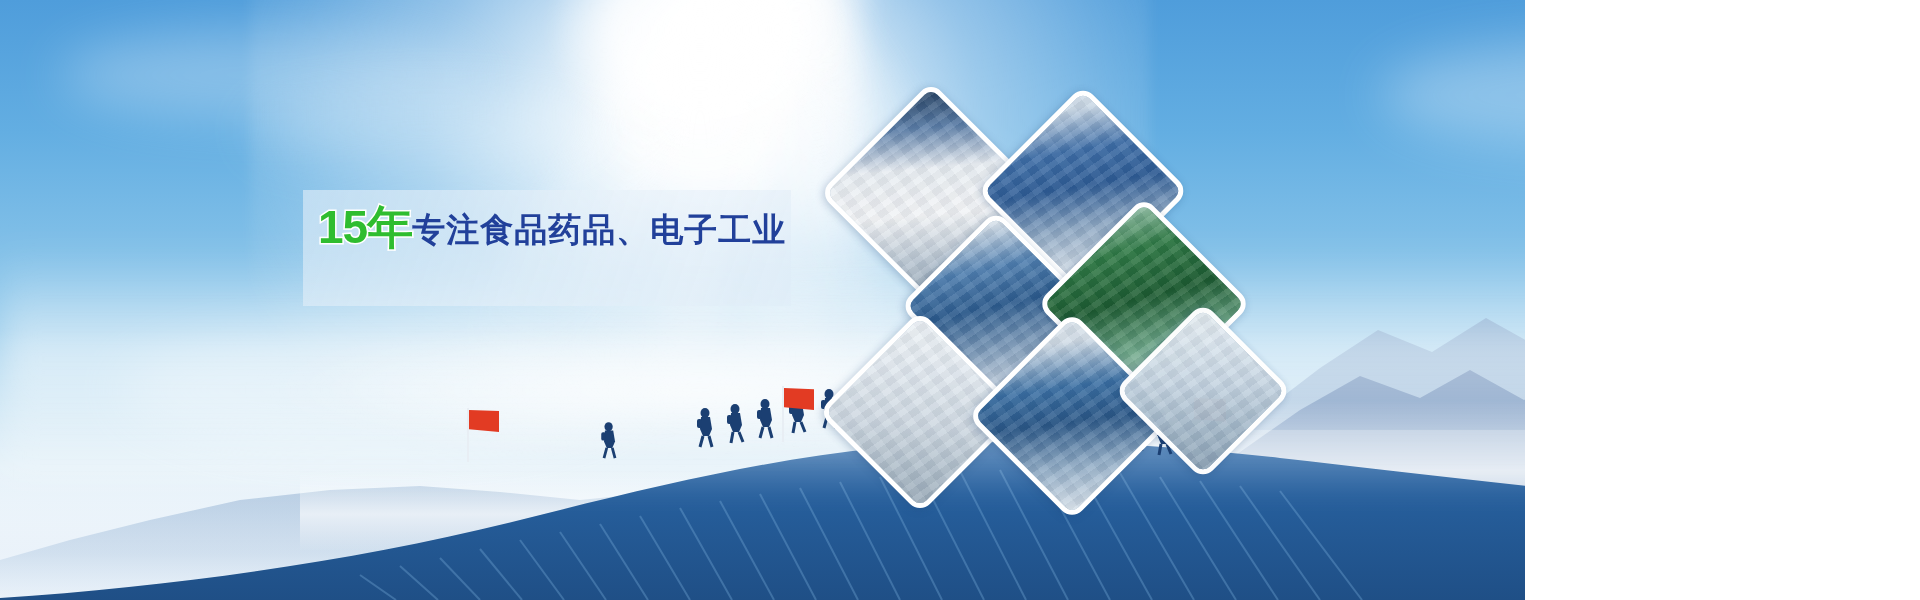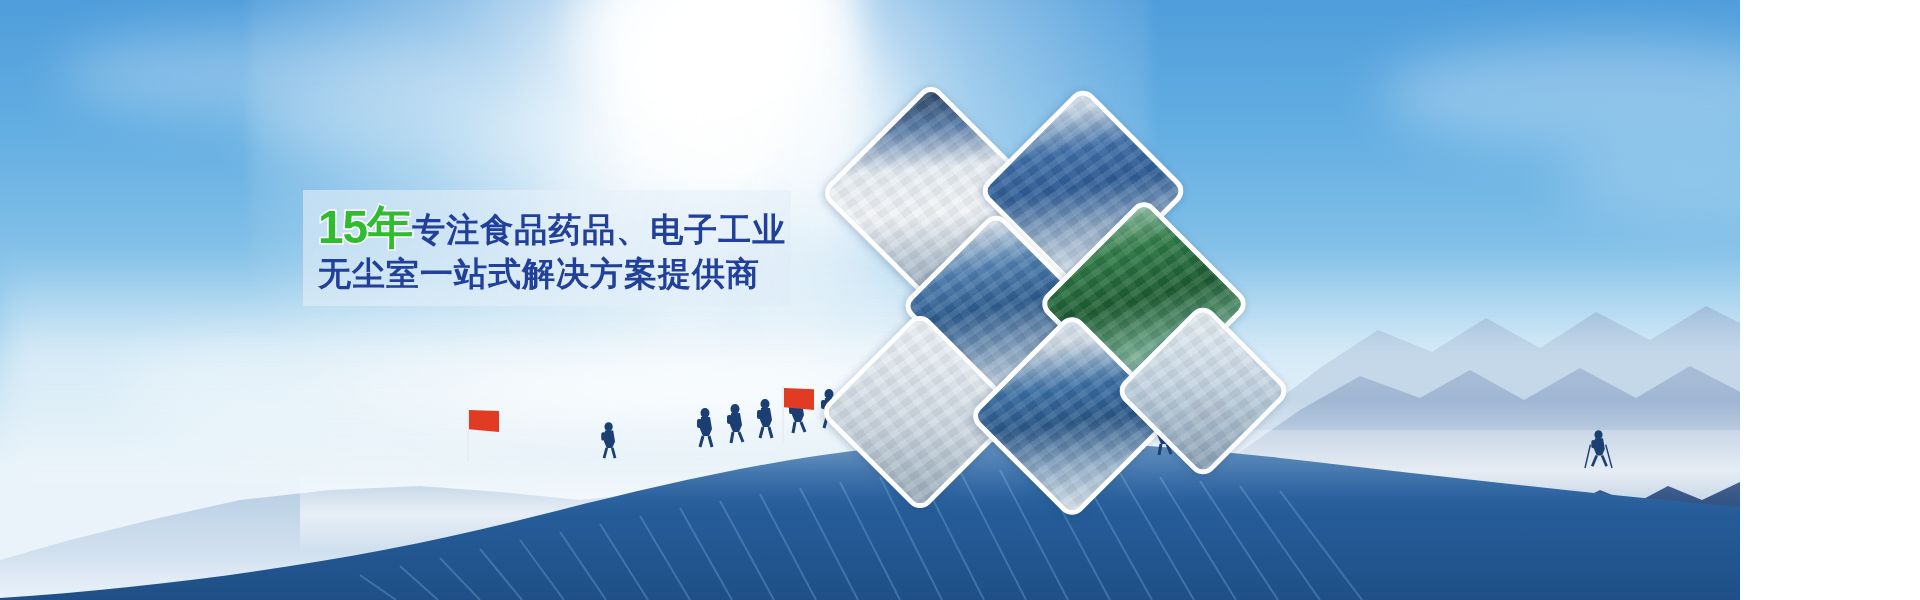--- a/index.html
+++ b/index.html
@@ -1,21 +1,21 @@
 <!DOCTYPE html>
 <html><head>
 <meta charset="utf-8">
 <title>Banner</title>
 <style>
   html,body{margin:0;padding:0;background:#fff;}
   body{font-family:"Liberation Sans","DejaVu Sans",sans-serif;}
 
   #banner{
     position:relative;
-    width:1740px;
+    width:1525px;
     height:600px;
     overflow:hidden;
     background:#5ea6dd;
   }
 
   
   .sky{
     position:absolute; inset:0;
     background:
       linear-gradient(to bottom,
@@ -434,16 +434,15 @@
         <div class="tex"></div>
     </div>
   </div>
 
   <div class="text-panel"></div>
 
   <div class="headline">
     <span class="hl-line">
       <span class="hl-num">15年</span><span class="hl-cn">专注食品药品、电子工业</span>
     </span>
-    <span class="hl-cn2">无尘室一站式解决方案提供商</span>
   </div>
 
 </div>
 
 </body></html>

